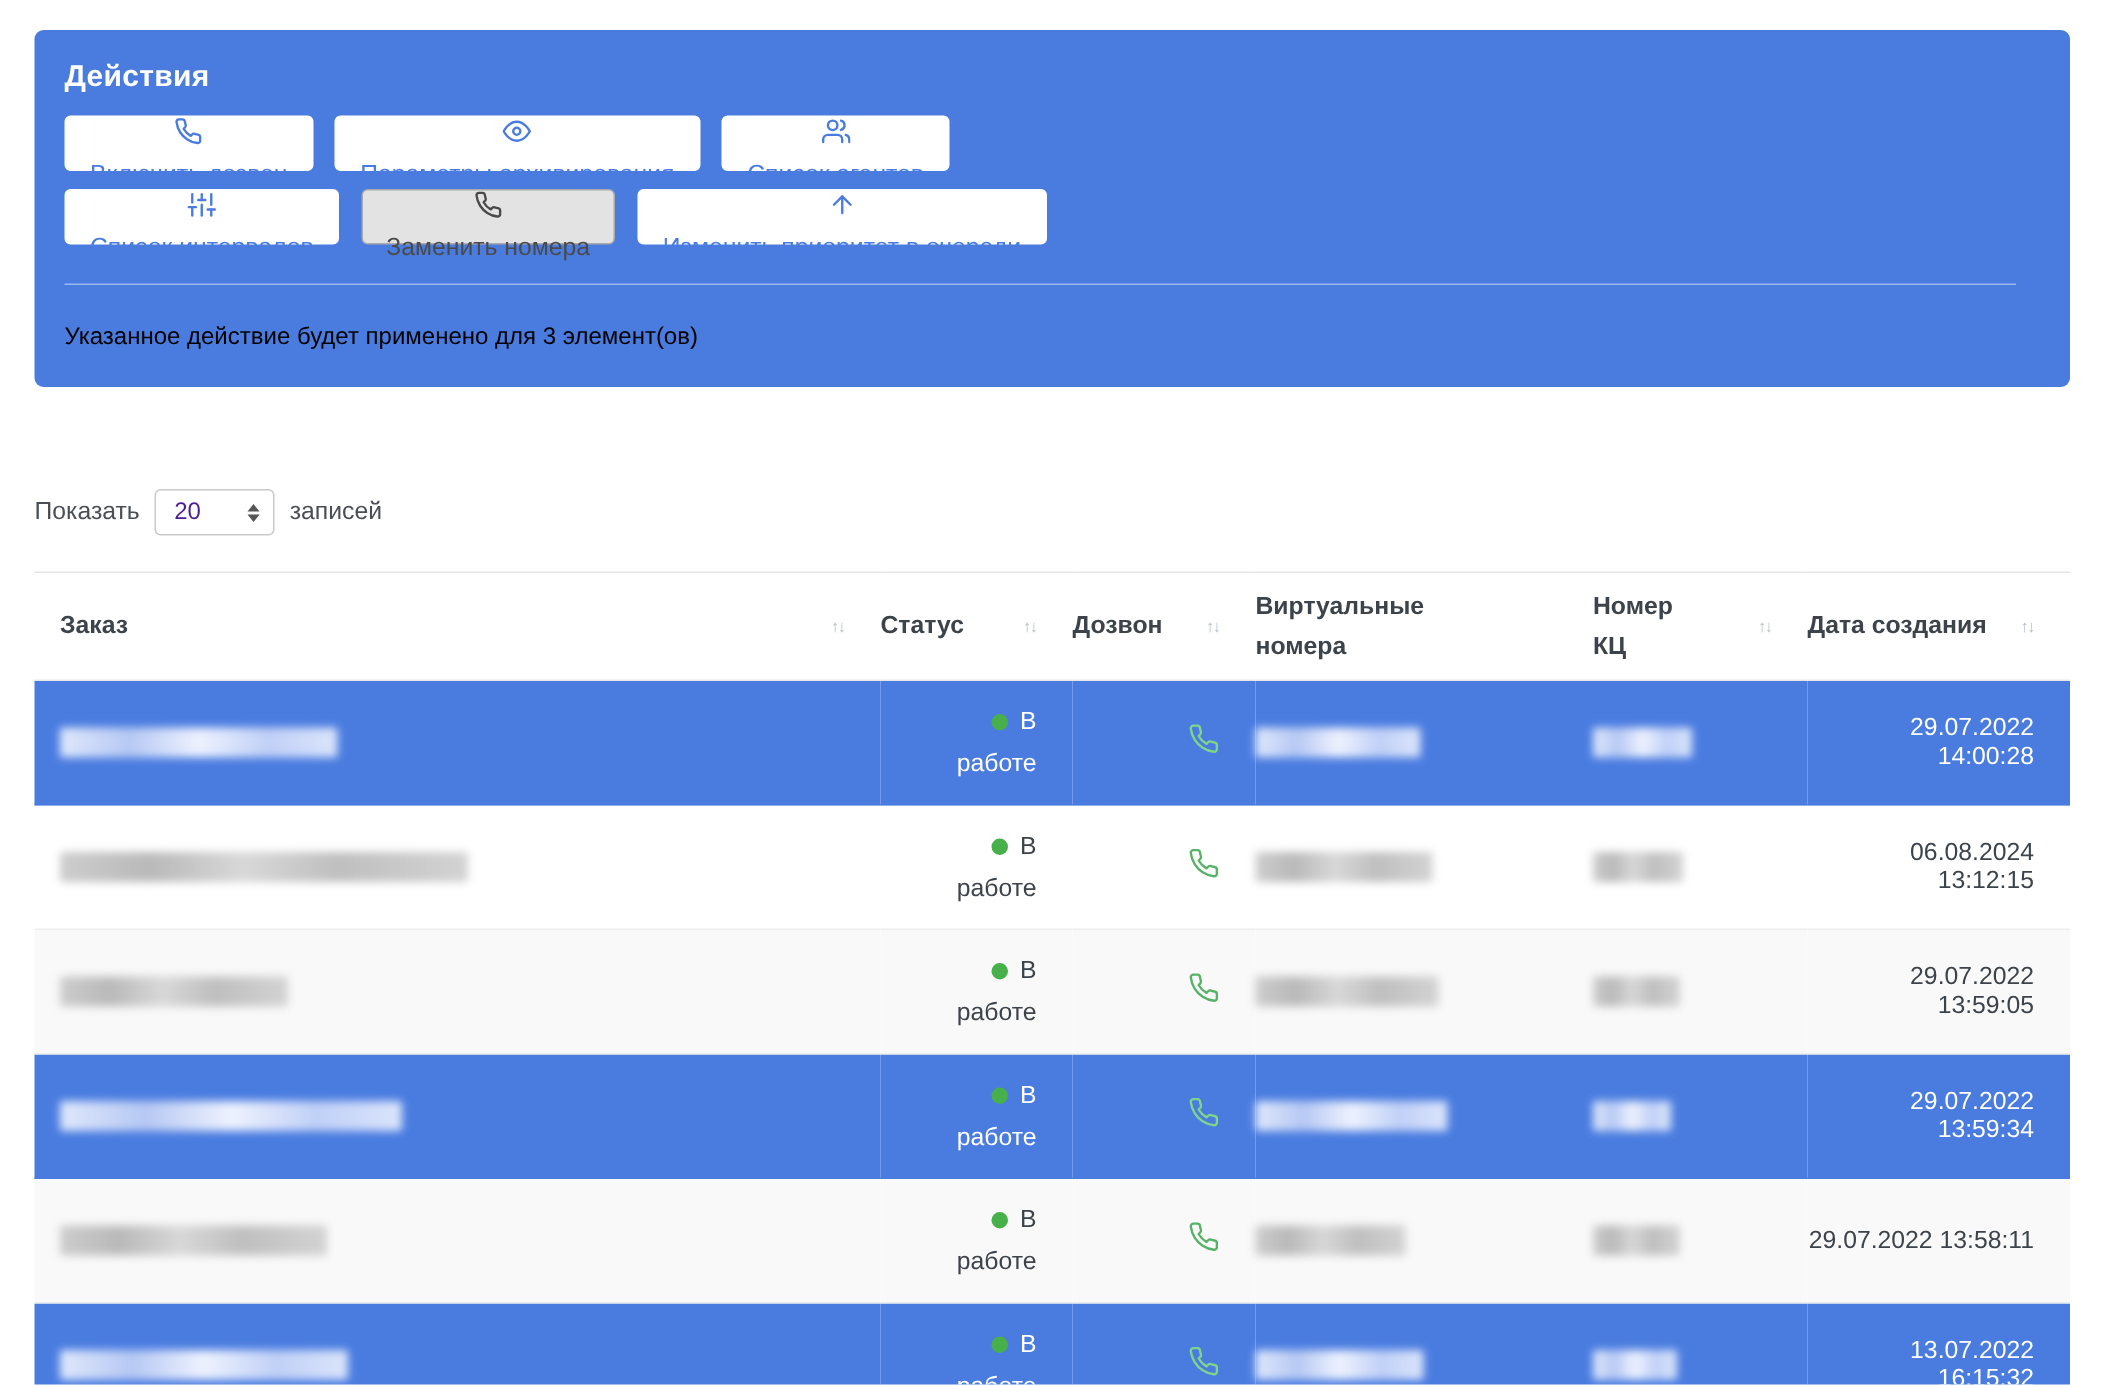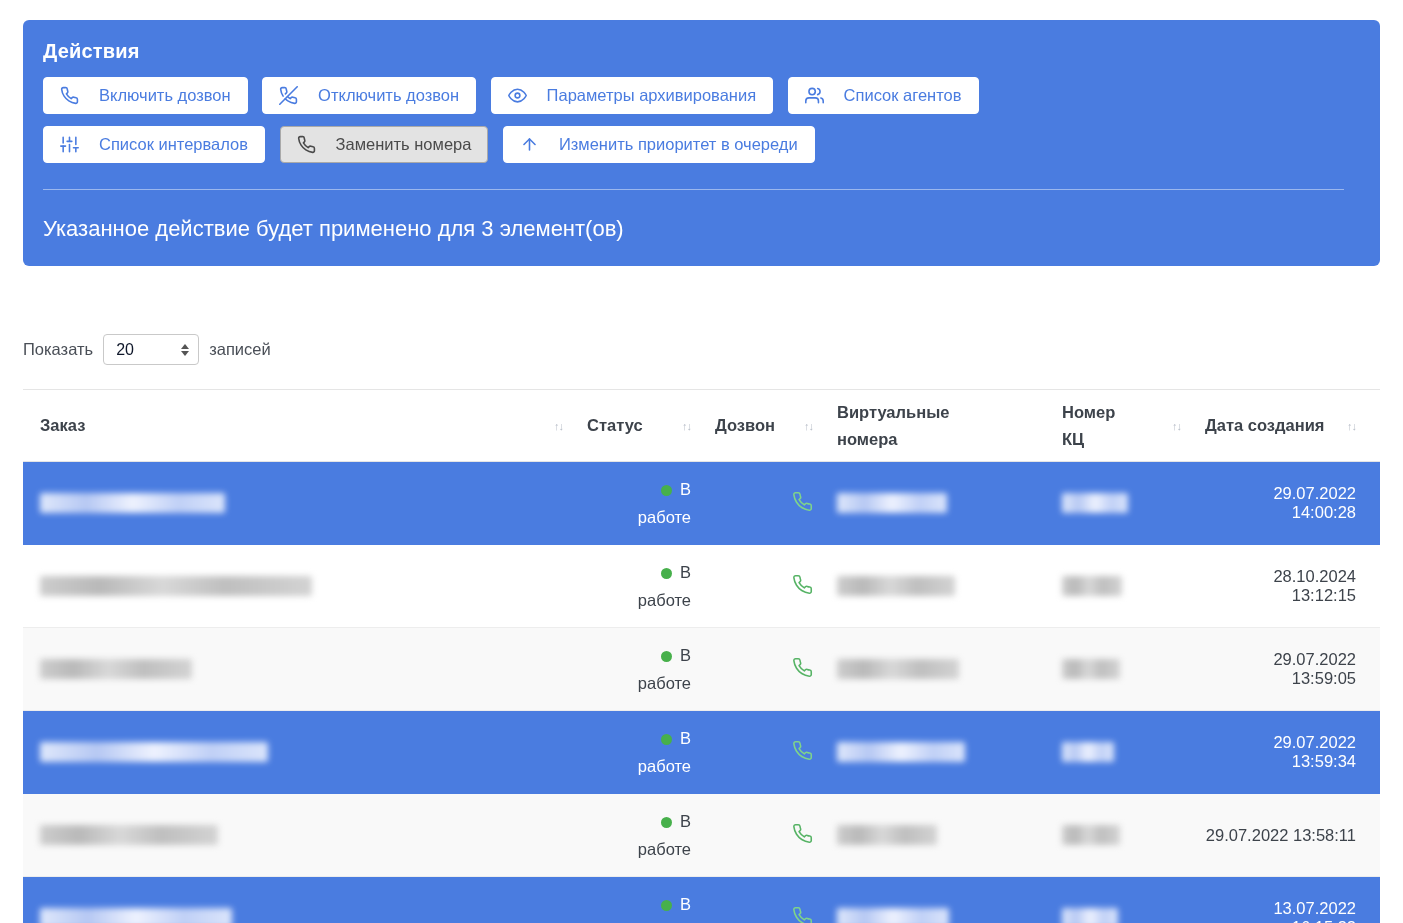--- a/index.html
+++ b/index.html
@@ -22,55 +22,55 @@
     background:var(--accent);
     border-radius:6px;
     padding:20px 36px 24px 20px;
   }
   .actions-title{
     margin:0 0 14px 0;
     color:#fff;font-size:20px;font-weight:700;letter-spacing:.2px;
   }
   .btn-row{margin-bottom:0;}
   .action-btn{
-    display:inline-flex;align-items:center;gap:20px;
+    display:inline-flex;align-items:center;gap:10px;
     background:#fff;color:var(--accent);
     border:1px solid #fff;border-radius:4px;
     height:37px;padding:0 16px;
     font-family:"Liberation Sans", sans-serif;
     font-size:16.5px;
     margin:0 10px 12px 0;
-    cursor:pointer;white-space:nowrap;
+    cursor:pointer;white-space:nowrap;flex-direction:column;
   }
   .action-btn .ic{width:19px;height:19px;flex:0 0 auto;}
   .action-btn.active{
     background:#e3e3e3;color:#4a4a4a;border:1px solid #a9a9a9;text-align:center;
   }
   .panel-divider{
     border:none;border-top:1px solid rgba(255,255,255,.45);
     margin:14px 0 0 0;
   }
   .actions-notice{
     margin:26px 0 0 0;
-    color:#ffffff;font-size:22px;
+    color:#000000;font-size:16px;
   }
 
   
   .list-controls{
     margin:20px 23px 0 23px;
     display:flex;justify-content:space-between;align-items:center;
     font-size:16.5px;color:#4a4f57;
   }
   .lc-left{display:flex;align-items:center;margin-top:48px;}
   .page-size-select{
     display:inline-flex;align-items:center;justify-content:space-between;
-    width:96px;height:31px;
+    width:80px;height:31px;
     border:1px solid #c9c9c9;border-radius:4px;
     padding:0 9px 0 12px;margin:0 10px;
-    background:#fff;cursor:pointer;font-size:16px;color:#0f172a;
+    background:#fff;cursor:pointer;font-size:16px;color:#4c1d95;
   }
   .stepper{display:inline-flex;flex-direction:column;gap:2px;}
   .stepper i{display:block;width:0;height:0;border-left:4px solid transparent;border-right:4px solid transparent;}
   .stepper .up{border-bottom:5px solid #555;}
   .stepper .down{border-top:5px solid #555;}
   .lc-right{display:flex;align-items:center;}
   .lc-right label{margin-right:8px;}
   .search-input{
     width:210px;height:28px;
     border:1px solid #c9c9c9;border-radius:3px;
@@ -150,27 +150,20 @@
 
   <div class="btn-row">
     <button class="action-btn">
       <svg class="ic" viewBox="0 0 24 24" fill="none" stroke="currentColor" stroke-width="2" stroke-linecap="round" stroke-linejoin="round">
           <path d="M22 16.92v3a2 2 0 0 1-2.18 2 19.79 19.79 0 0 1-8.63-3.07 19.5 19.5 0 0 1-6-6A19.79 19.79 0 0 1 2.12 4.18 2 2 0 0 1 4.11 2h3a2 2 0 0 1 2 1.72c.127.96.361 1.903.7 2.81a2 2 0 0 1-.45 2.11L8.09 9.91a16 16 0 0 0 6 6l1.27-1.27a2 2 0 0 1 2.11-.45c.907.339 1.85.573 2.81.7A2 2 0 0 1 22 16.92z"></path>
         </svg>
       <span>Включить дозвон</span>
     </button>
     <button class="action-btn">
       <svg class="ic" viewBox="0 0 24 24" fill="none" stroke="currentColor" stroke-width="2" stroke-linecap="round" stroke-linejoin="round">
-          <path d="M10.68 13.31a16 16 0 0 0 3.41 2.6l1.27-1.27a2 2 0 0 1 2.11-.45c.907.339 1.85.573 2.81.7A2 2 0 0 1 22 16.92v3a2 2 0 0 1-2.18 2 19.79 19.79 0 0 1-8.63-3.07 19.42 19.42 0 0 1-3.33-2.67m-2.67-3.34a19.79 19.79 0 0 1-3.07-8.63A2 2 0 0 1 4.11 2h3a2 2 0 0 1 2 1.72c.127.96.361 1.903.7 2.81a2 2 0 0 1-.45 2.11L8.09 9.91"></path>
-          <line x1="23" y1="1" x2="1" y2="23"></line>
-        </svg>
-      <span>Отключить дозвон</span>
-    </button>
-    <button class="action-btn">
-      <svg class="ic" viewBox="0 0 24 24" fill="none" stroke="currentColor" stroke-width="2" stroke-linecap="round" stroke-linejoin="round">
           <path d="M1 12s4-8 11-8 11 8 11 8-4 8-11 8-11-8-11-8z"></path>
           <circle cx="12" cy="12" r="3"></circle>
         </svg>
       <span>Параметры архивирования</span>
     </button>
     <button class="action-btn">
       <svg class="ic" viewBox="0 0 24 24" fill="none" stroke="currentColor" stroke-width="2" stroke-linecap="round" stroke-linejoin="round">
           <path d="M17 21v-2a4 4 0 0 0-4-4H5a4 4 0 0 0-4 4v2"></path>
           <circle cx="9" cy="7" r="4"></circle>
           <path d="M23 21v-2a4 4 0 0 0-3-3.87"></path>
@@ -300,21 +293,21 @@
       <td class="col-status"><span class="status"><span class="dot"></span><span>В работе</span></span></td>
       <td class="col-dial"><svg class="dial-ic" viewBox="0 0 24 24" fill="none" stroke="currentColor" stroke-width="1.8" stroke-linecap="round" stroke-linejoin="round">
             <path d="M22 16.92v3a2 2 0 0 1-2.18 2 19.79 19.79 0 0 1-8.63-3.07 19.5 19.5 0 0 1-6-6A19.79 19.79 0 0 1 2.12 4.18 2 2 0 0 1 4.11 2h3a2 2 0 0 1 2 1.72c.127.96.361 1.903.7 2.81a2 2 0 0 1-.45 2.11L8.09 9.91a16 16 0 0 0 6 6l1.27-1.27a2 2 0 0 1 2.11-.45c.907.339 1.85.573 2.81.7A2 2 0 0 1 22 16.92z"></path>
           </svg></td>
       <td class="col-virtual">
           <div class="blur virtual-blur"></div>
         </td>
       <td class="col-kc">
           <div class="blur kc-blur"></div>
         </td>
-      <td class="col-date">28.10.2024 13:12:15</td>
+      <td class="col-date">06.08.2024 13:12:15</td>
     </tr>
     <tr>
       <td class="col-order">
           <div class="blur order-blur"></div>
         </td>
       <td class="col-status"><span class="status"><span class="dot"></span><span>В работе</span></span></td>
       <td class="col-dial"><svg class="dial-ic" viewBox="0 0 24 24" fill="none" stroke="currentColor" stroke-width="1.8" stroke-linecap="round" stroke-linejoin="round">
             <path d="M22 16.92v3a2 2 0 0 1-2.18 2 19.79 19.79 0 0 1-8.63-3.07 19.5 19.5 0 0 1-6-6A19.79 19.79 0 0 1 2.12 4.18 2 2 0 0 1 4.11 2h3a2 2 0 0 1 2 1.72c.127.96.361 1.903.7 2.81a2 2 0 0 1-.45 2.11L8.09 9.91a16 16 0 0 0 6 6l1.27-1.27a2 2 0 0 1 2.11-.45c.907.339 1.85.573 2.81.7A2 2 0 0 1 22 16.92z"></path>
           </svg></td>
       <td class="col-virtual">

